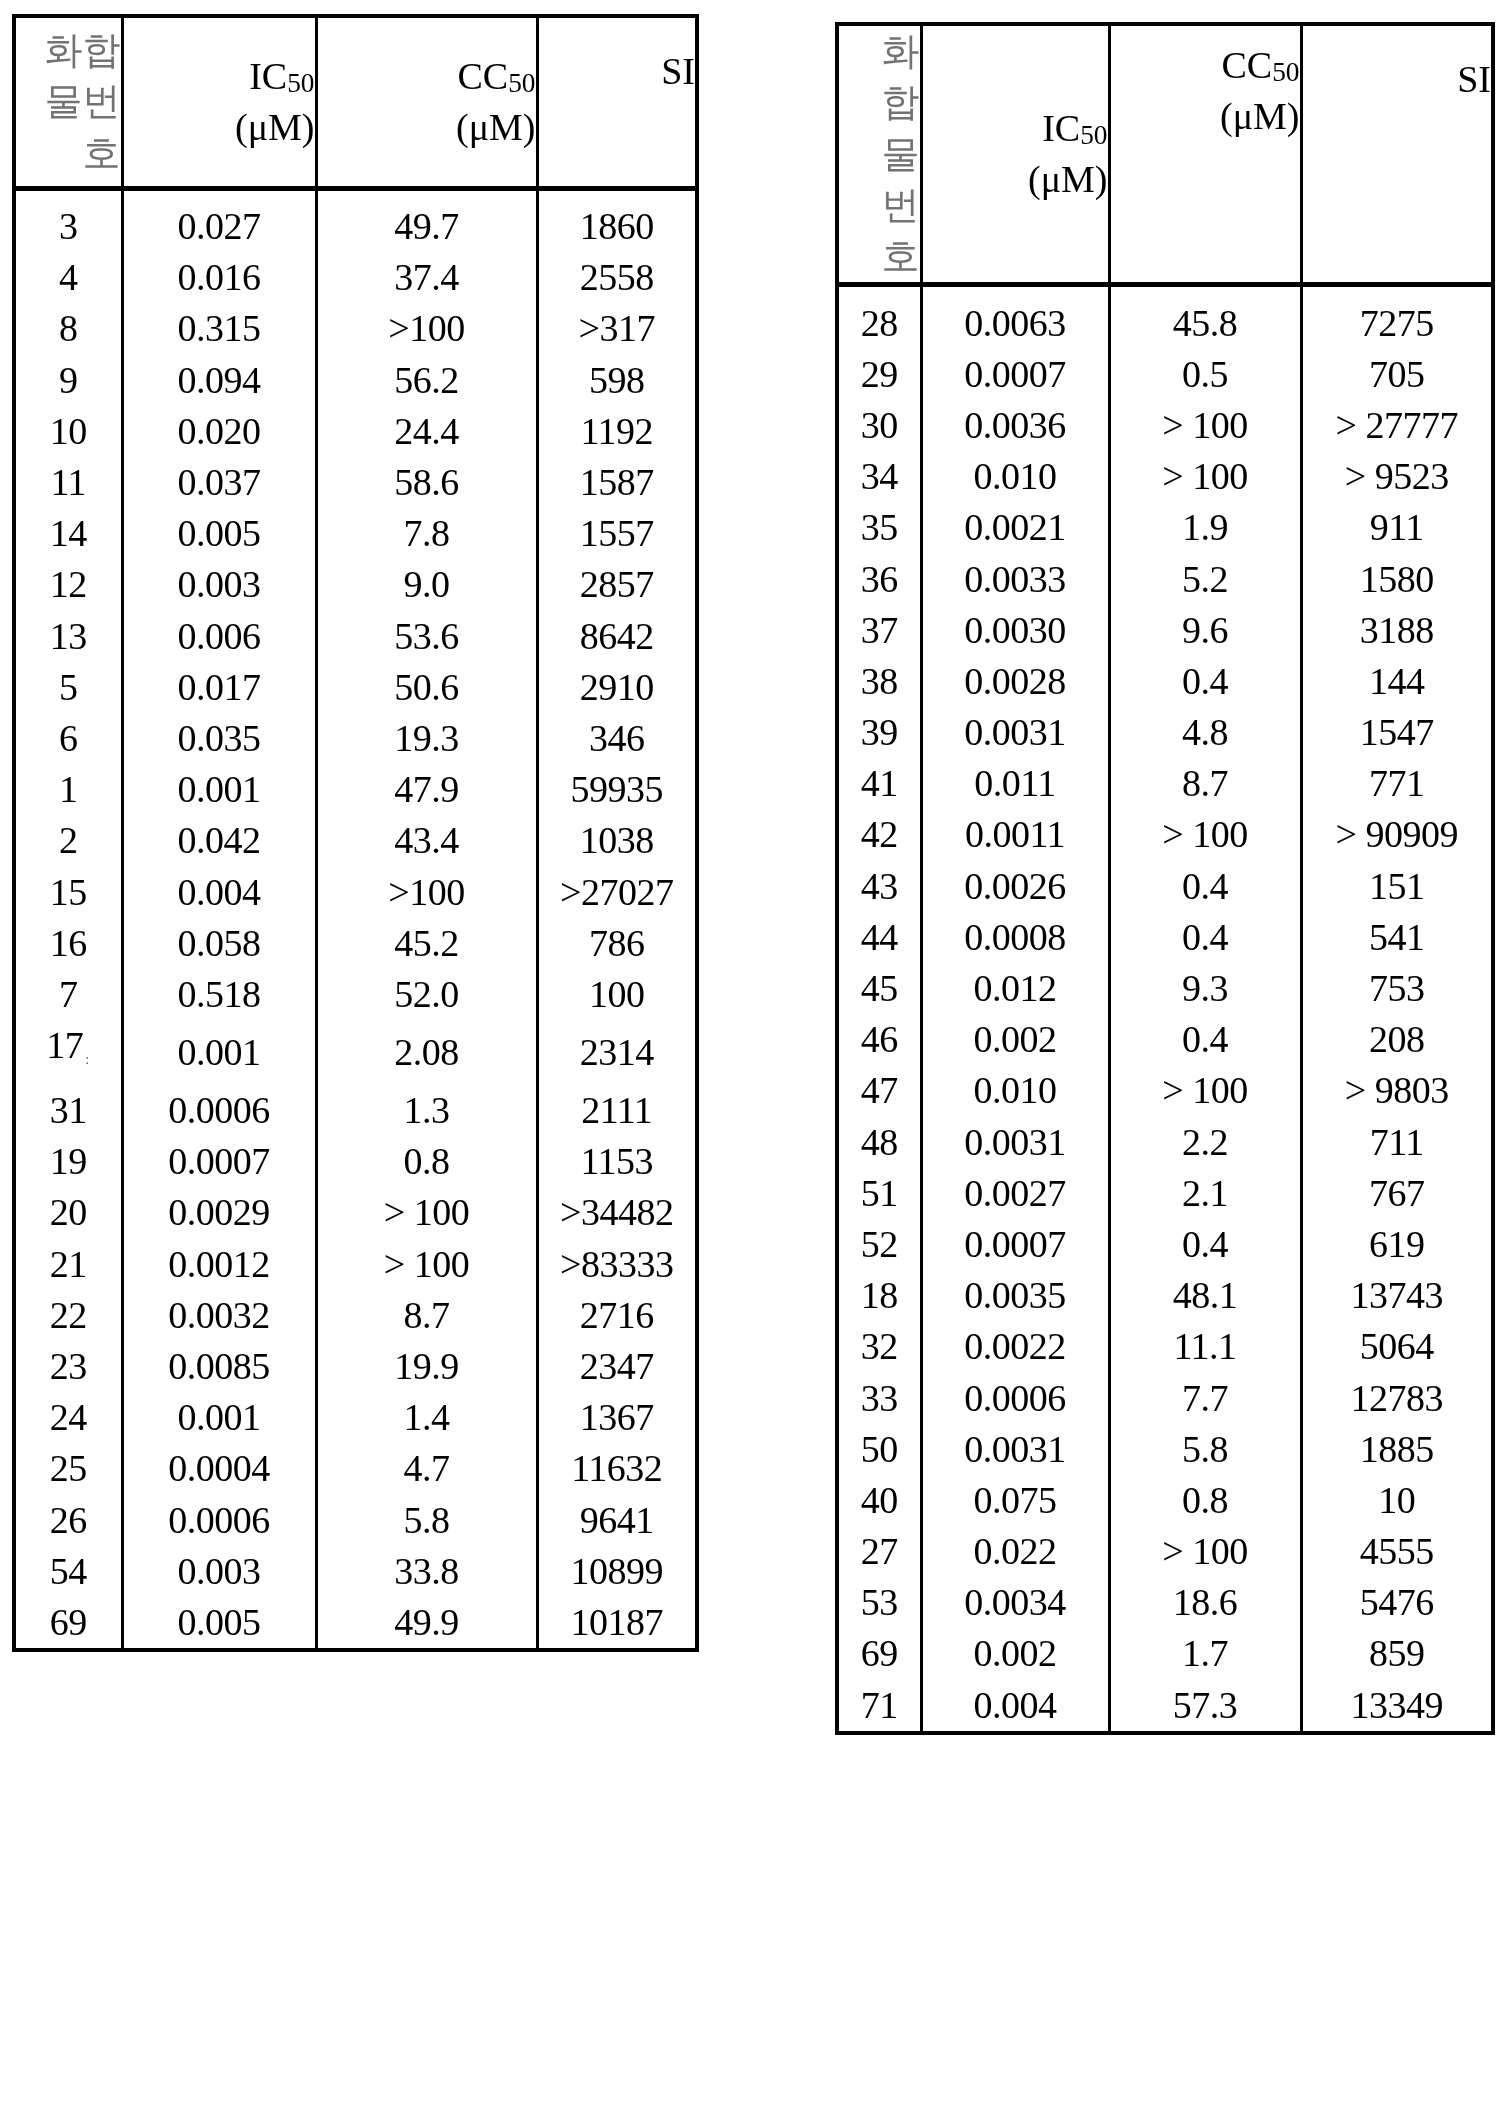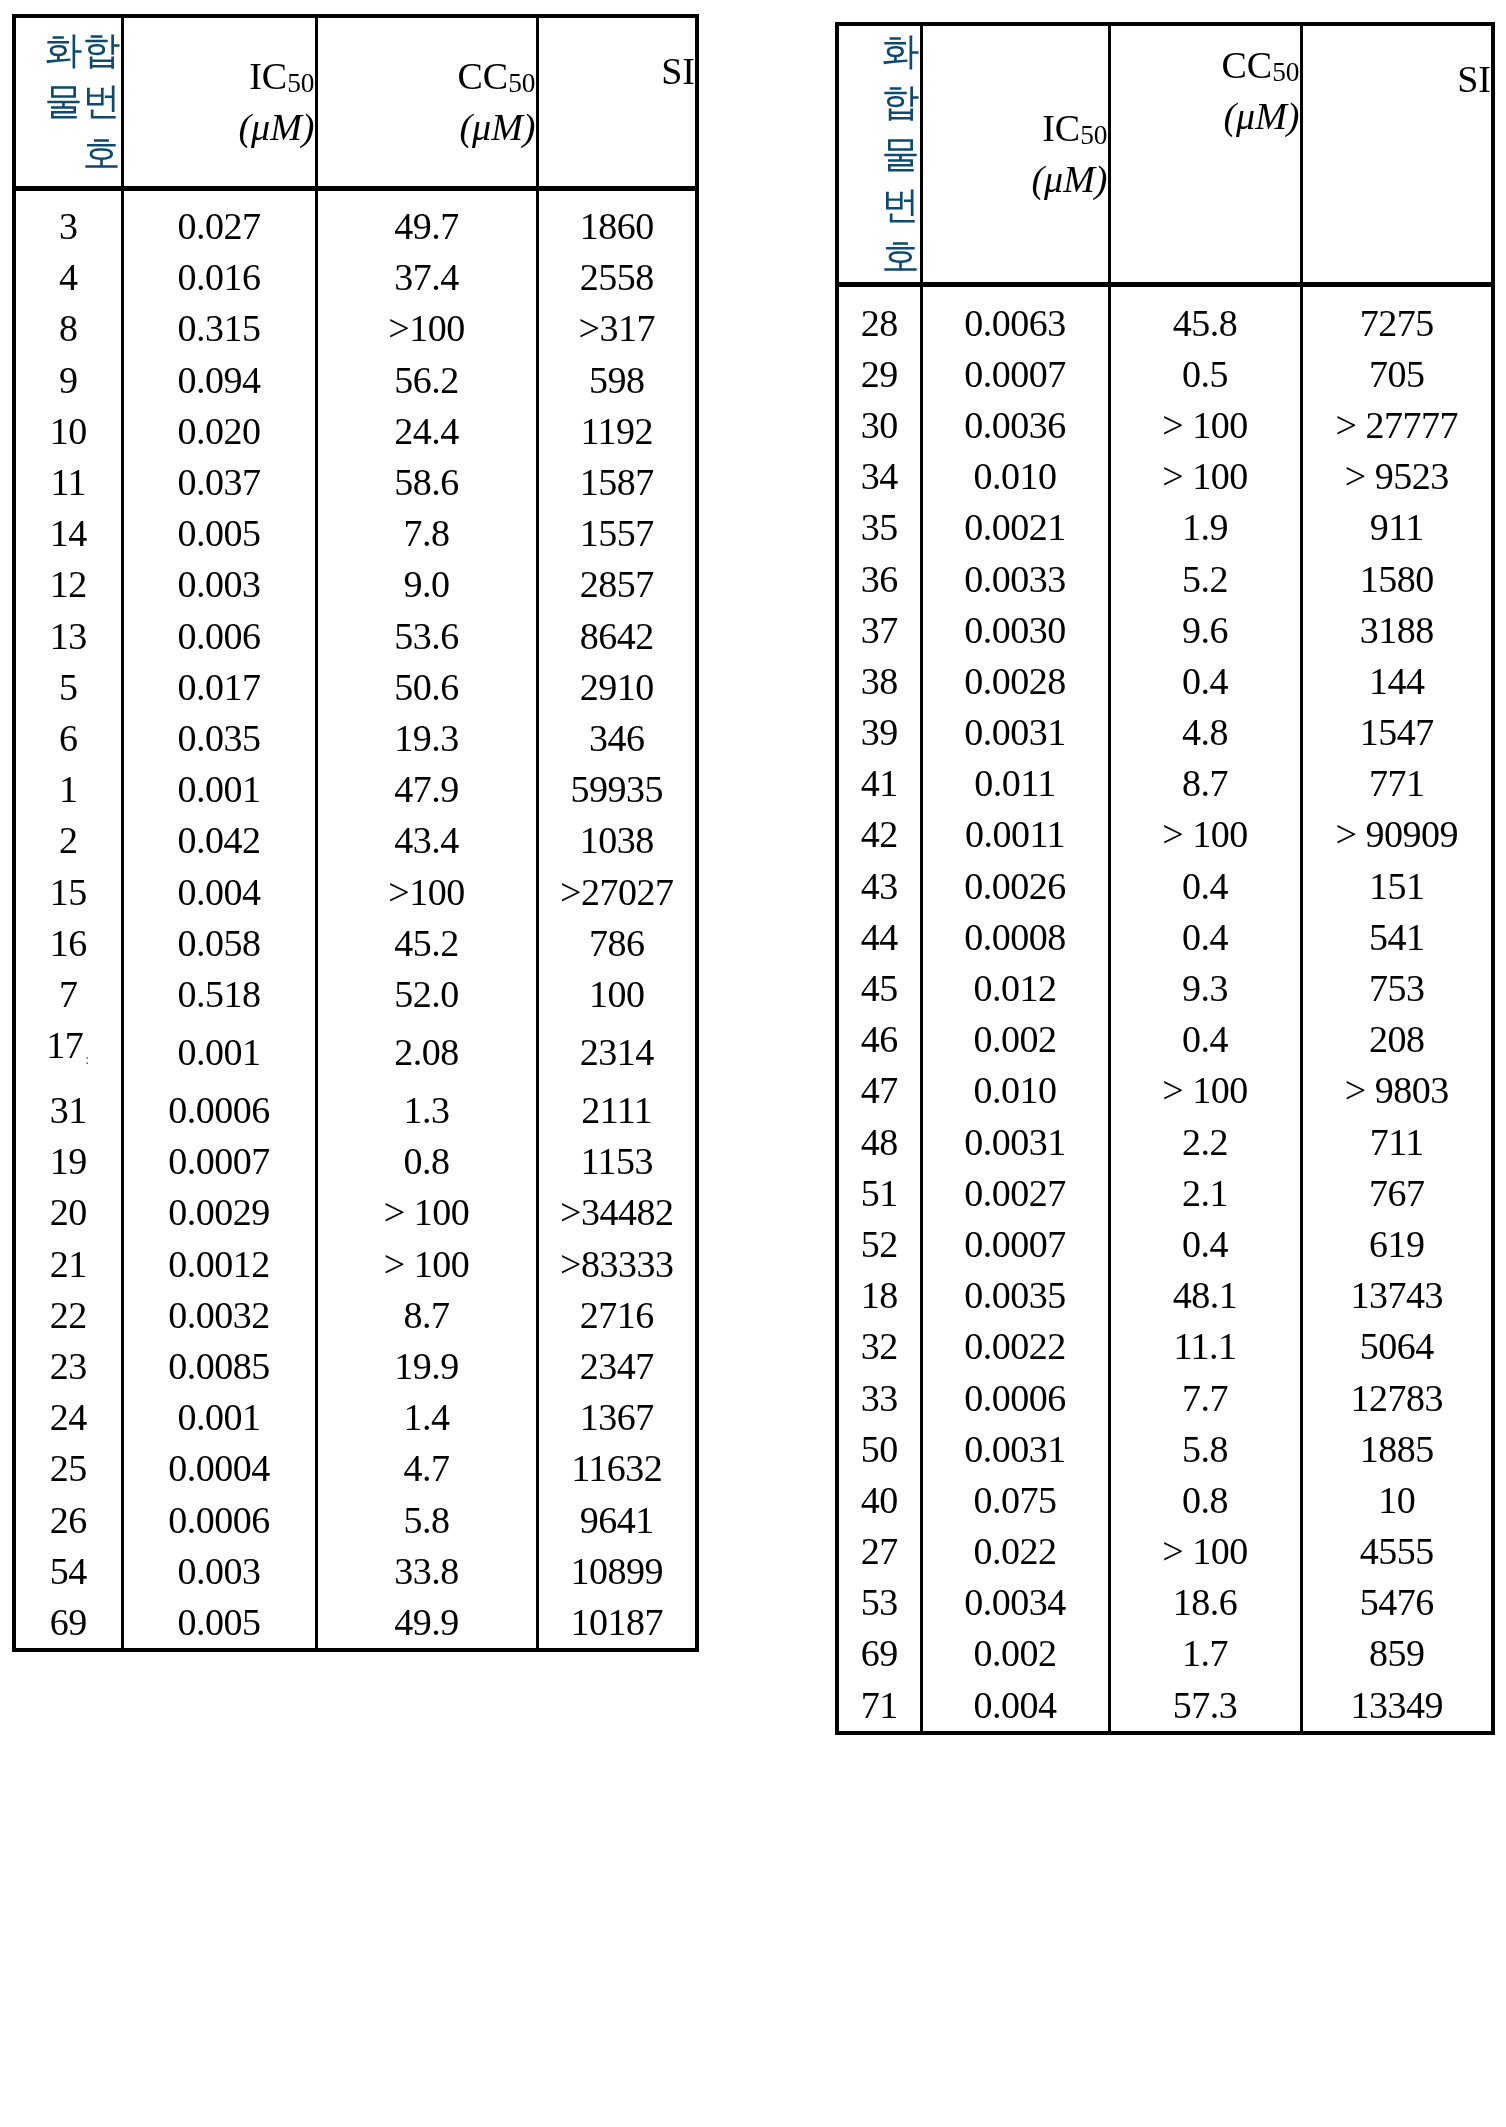--- a/index.html
+++ b/index.html
@@ -45,29 +45,28 @@
     table.data-table tbody tr:first-child td {
       padding-top: 10px;
     }
     .korean-head {
       font-family: "DejaVu Sans", sans-serif;
       font-size: 30px;
       line-height: 1.12;
       text-align: center;
       padding-left: 6px !important;
       word-break: break-all;
-      color: #0c4a6e;
+      color: #737373;
     }
     .sub {
       font-size: 0.72em;
       vertical-align: -0.12em;
     }
     .unit {
       display: block;
-      font-style: italic;
     }
     #table-left  { left: 12px;  top: 14px;  width: 685px; }
     #table-right { left: 835px; top: 22px;  width: 658px; }
 
     #table-left thead th  { height: 140px; }
     #table-right thead th { height: 138px; }
 
     #table-left .col-id  { width: 108px; }
     #table-left .col-ic  { width: 194px; }
     #table-left .col-cc  { width: 221px; }

